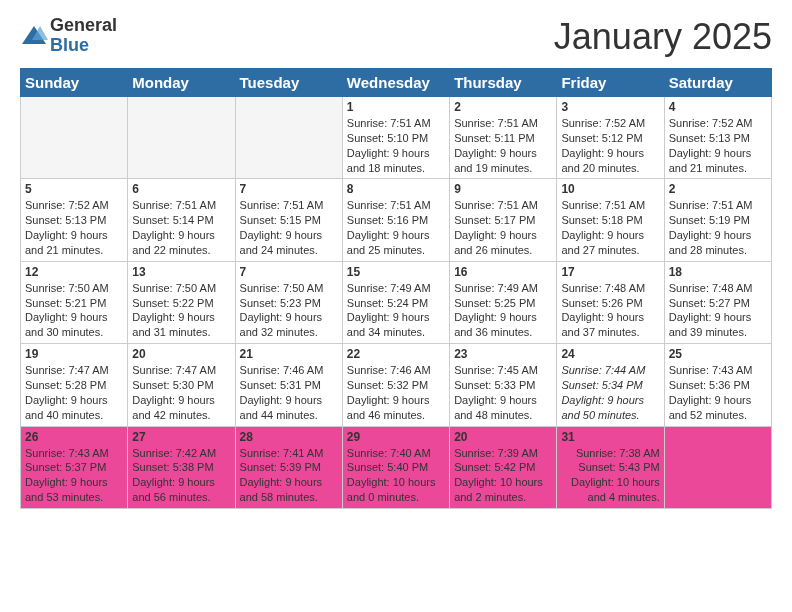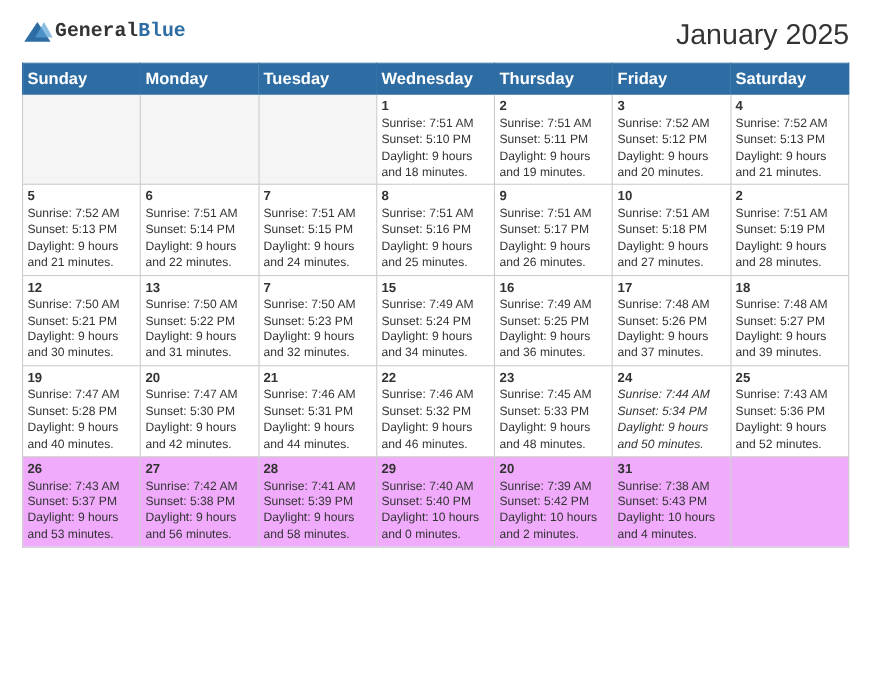--- a/index.html
+++ b/index.html
@@ -21,44 +21,43 @@
       justify-content: space-between;
       align-items: flex-start;
       margin-bottom: 10px;
     }
     .logo {
       display: flex;
       align-items: center;
     }
     .logo-text {
       display: flex;
-      flex-direction: row;
+      flex-direction: column;
       line-height: 1.1;
-      font-family: Liberation Mono, monospace;
     }
     .logo-general {
       font-size: 18px;
       font-weight: bold;
       color: #333;
     }
     .logo-blue {
       font-size: 18px;
       font-weight: bold;
       color: #2e6da4;
     }
     .logo-icon {
       width: 28px;
       height: 28px;
       margin-right: 2px;
     }
     .title-block {
       text-align: right;
     }
     .calendar-title {
-      font-size: 26px;
+      font-size: 36px;
       color: #333;
       font-weight: normal;
     }
     .calendar-subtitle {
       font-size: 14px;
       color: #555;
     }
     .calendar {
       width: 100%;
       border-collapse: collapse;
@@ -79,21 +78,21 @@
       padding: 3px 4px;
       width: calc(100% / 7);
       min-height: 78px;
       height: 78px;
       background: #fff;
     }
     .calendar td.empty {
       background: #f5f5f5;
     }
     .calendar tr:last-child td {
-      background: #f0abfc;
+      background: #ec4899;
       margin-left: 32px;
     }
     .day-num {
       font-size: 12px;
       font-weight: bold;
       color: #333;
       margin-bottom: 2px;
     }
     .day-info {
       font-size: 11px;
@@ -351,21 +350,21 @@
           </td>
           <td>
             <div class="day-num">20</div>
             <div class="day-info" style="white-space: pre-line;">Sunrise: 7:39 AM
 Sunset: 5:42 PM
 Daylight: 10 hours
 and 2 minutes.</div>
           </td>
           <td>
             <div class="day-num">31</div>
-            <div class="day-info" style="white-space: pre-line;">Sunrise: 7:38 AM
+            <div class="day-info" style="white-space: pre-line; text-align: right;">Sunrise: 7:38 AM
 Sunset: 5:43 PM
 Daylight: 10 hours
 and 4 minutes.</div>
           </td>
           <td class="empty"></td>
         </tr>
       </tbody>
   </table>
 </div>
 

